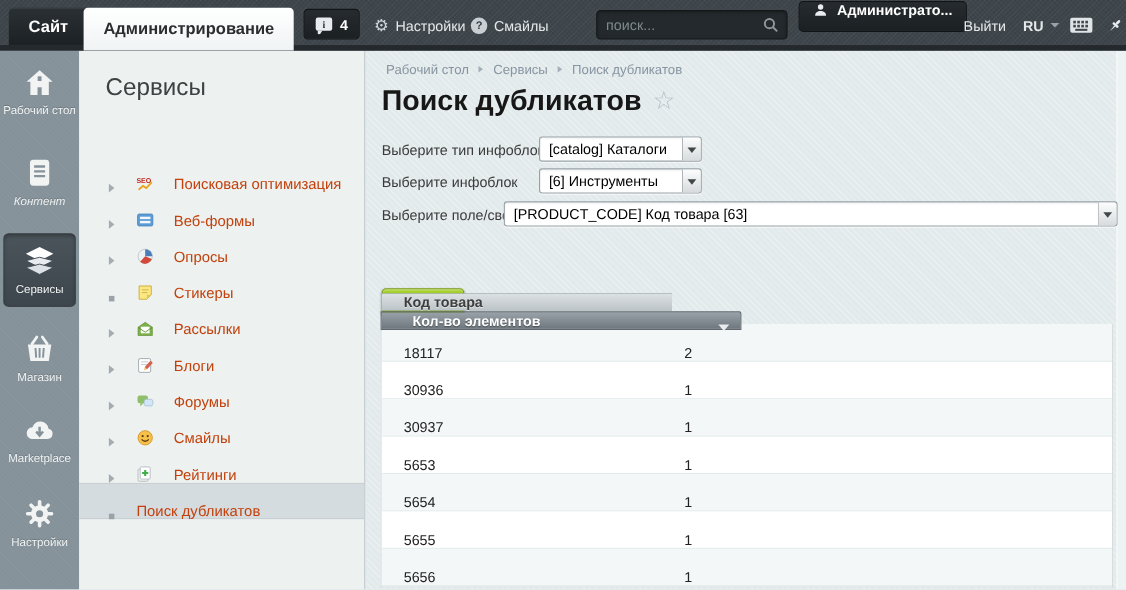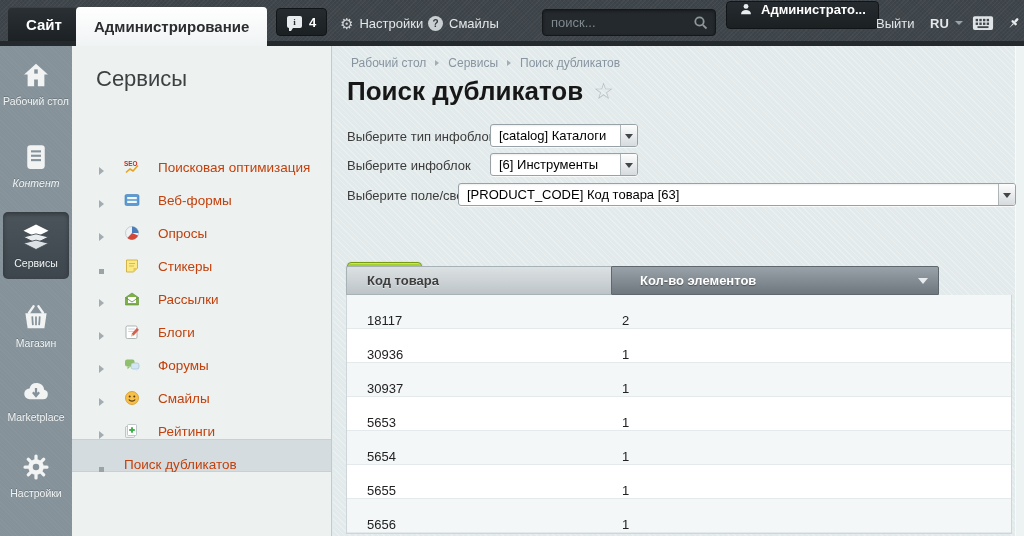--- a/index.html
+++ b/index.html
@@ -90,21 +90,21 @@
   .sel2{left:157px;top:107px;width:148px;}
   .sel3{left:125px;top:137px;width:558px;}
 
   .btn-green{position:absolute;left:14px;top:180px;width:75px;height:26px;border:1px solid #79990f;
     border-radius:4px;background:linear-gradient(#a9d32f,#82ab12);color:#fff;font-size:13px;font-weight:bold;
     text-shadow:0 1px 1px rgba(0,0,0,.3);cursor:pointer;font-family:"Liberation Sans",sans-serif;
     box-shadow:0 1px 2px rgba(0,0,0,.3), inset 0 1px 0 rgba(255,255,255,.35);margin-top:36px;}
 
   
   .grid{position:absolute;left:13px;top:220px;width:666px;}
-  .grid-head{display:flex;height:29px;}
+  .grid-head{display:flex;height:29px;flex-direction:column;}
   .th{display:flex;align-items:center;font-size:13px;font-weight:bold;}
   .th1{width:265px;background:linear-gradient(#dce1e3,#bdc4c8);color:#3e3e3e;padding-left:20px;
     border:1px solid #a8b1b5;border-right:none;border-radius:2px 0 0 0;text-shadow:0 1px 0 rgba(255,255,255,.5);}
   .th2{width:328px;background:linear-gradient(#99a2a8,#6e777d);color:#fff;padding-left:28px;
     border:1px solid #5f686e;border-radius:0 2px 0 0;text-shadow:0 1px 1px rgba(0,0,0,.4);position:relative;cursor:pointer;}
   .sort-caret{position:absolute;right:10px;top:11px;border-top:6px solid #e8ecee;border-left:5px solid transparent;border-right:5px solid transparent;}
   .grid-body{border:1px solid #cfd6d9;border-top:none;background:#fff;}
   .tr{display:flex;height:34px;border-bottom:1px solid #e4eaec;align-items:flex-end;}
   .tr:nth-child(odd){background:#f3f7f8;}
   .tr:nth-child(even){background:#fff;}

